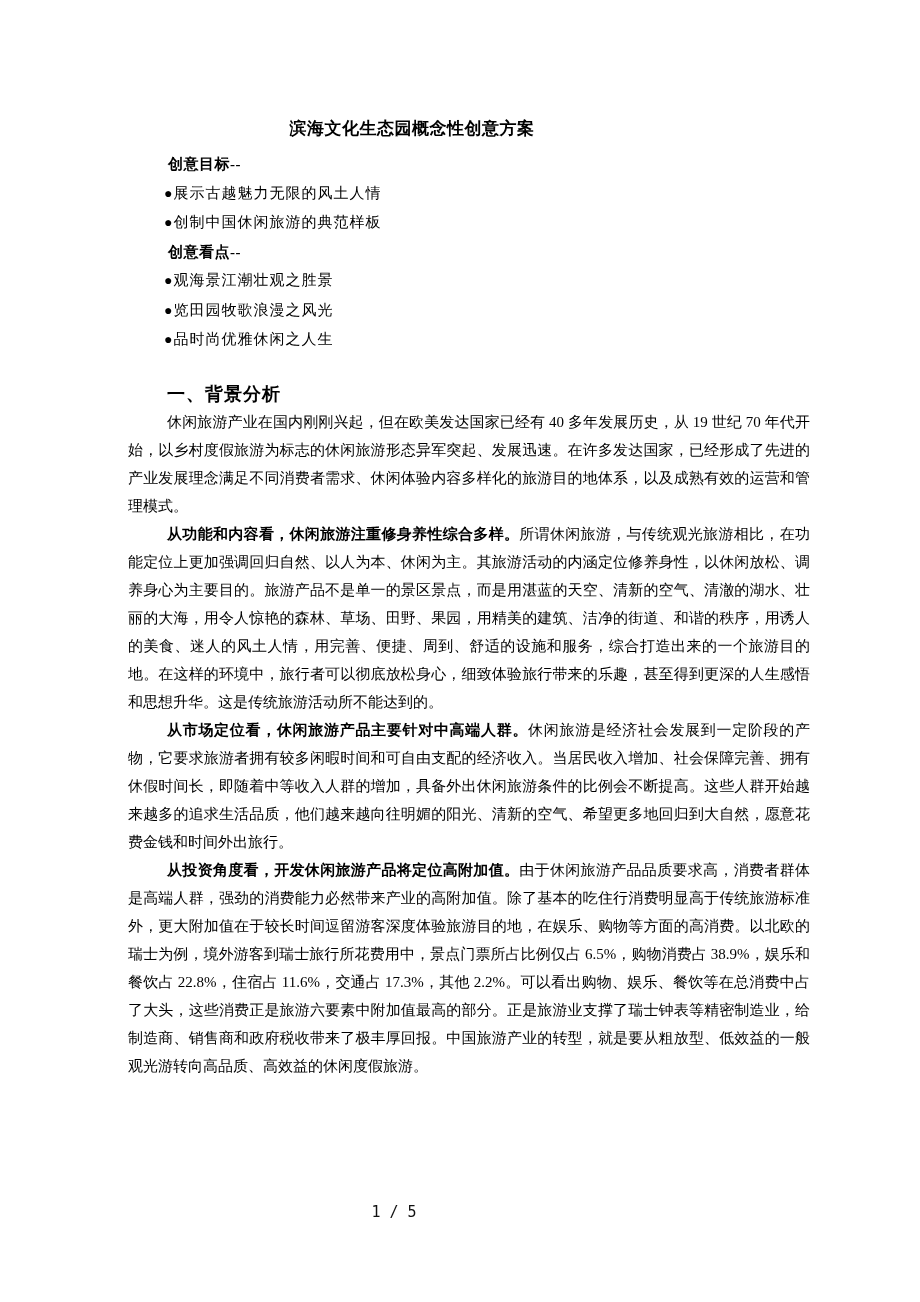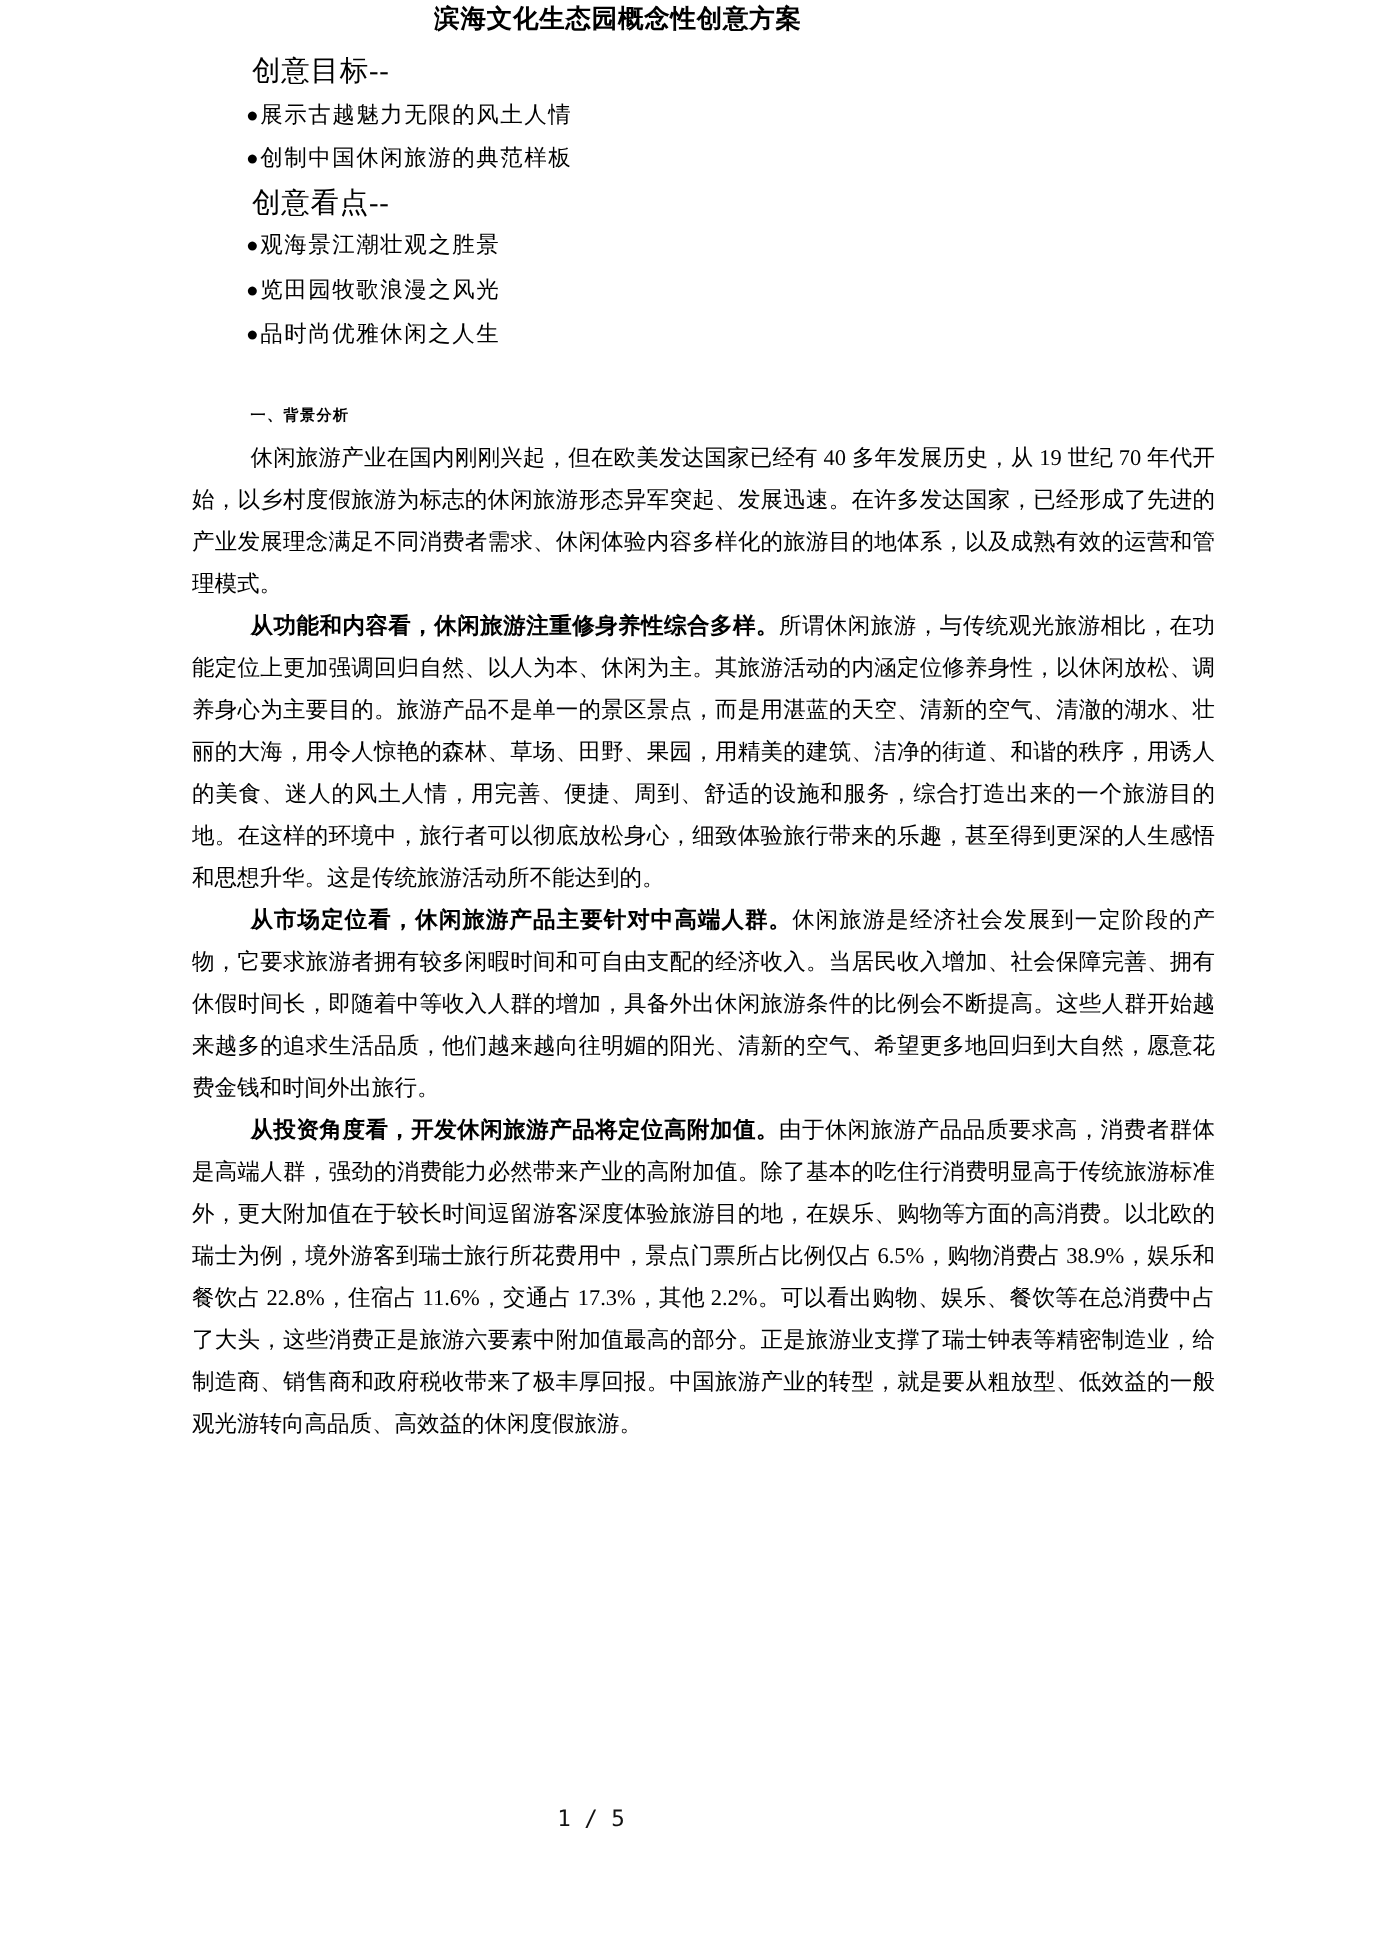--- a/index.html
+++ b/index.html
@@ -12,45 +12,46 @@
     position: relative;
     overflow: hidden;
   }
   .page {
     position: absolute;
     left: 128px;
     top: 0;
     width: 682px;
   }
   .doc-title {
+    margin-top: 116px;
     margin-left: -128px;
     width: 824px;
     text-align: center;
     font-size: 17px;
     font-weight: bold;
     line-height: 26px;
     letter-spacing: 0.5px;
   }
   .lede-block { margin-top: 8px; }
   .lede-heading {
-    font-size: 19px;
-    font-weight: normal;
+    font-size: 15px;
+    font-weight: bold;
     line-height: 28.5px;
     padding-left: 40px;
     letter-spacing: 0.5px;
   }
   .bullet-line {
     font-size: 15px;
     line-height: 28.5px;
     padding-left: 36px;
     letter-spacing: 1px;
   }
   .bullet-glyph { font-size: 14px; }
   .section-heading {
-    font-size: 10px;
+    font-size: 18px;
     font-weight: bold;
     line-height: 28px;
     text-indent: 39px;
     margin: 0;
     letter-spacing: 1px;
   }
   .section-heading.gap-before { margin-top: 25px; }
   .para {
     margin: 0;
     font-size: 15px;

